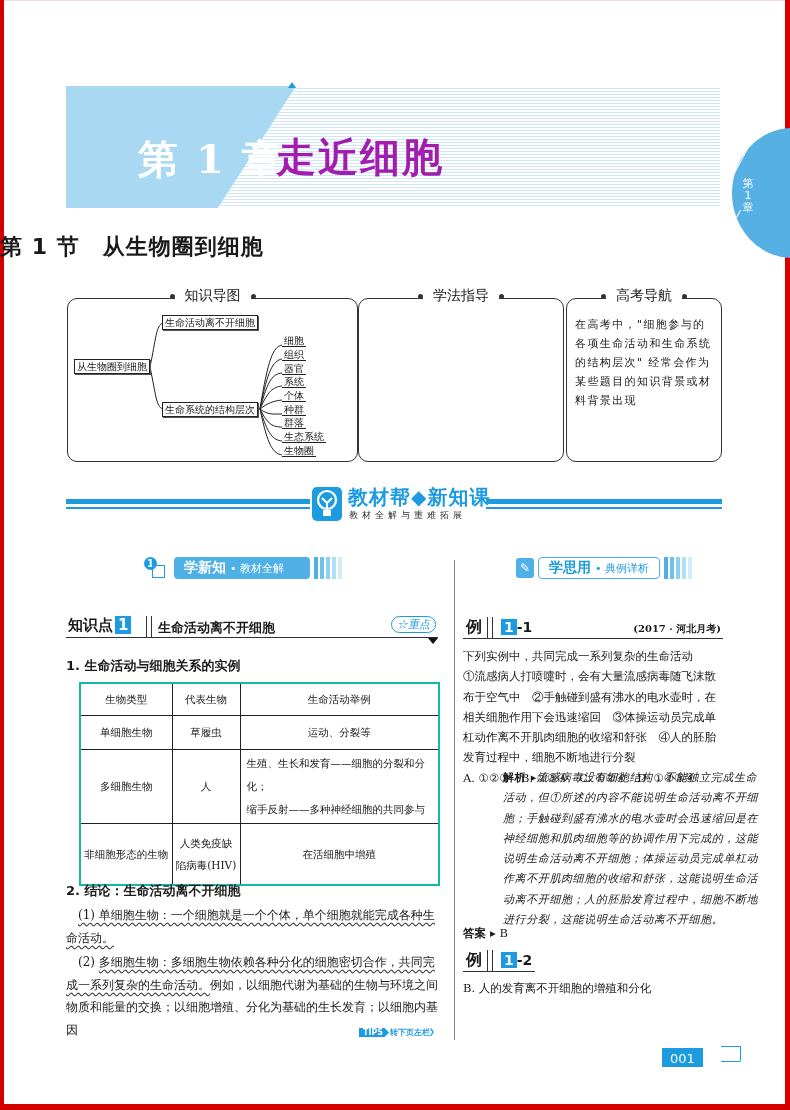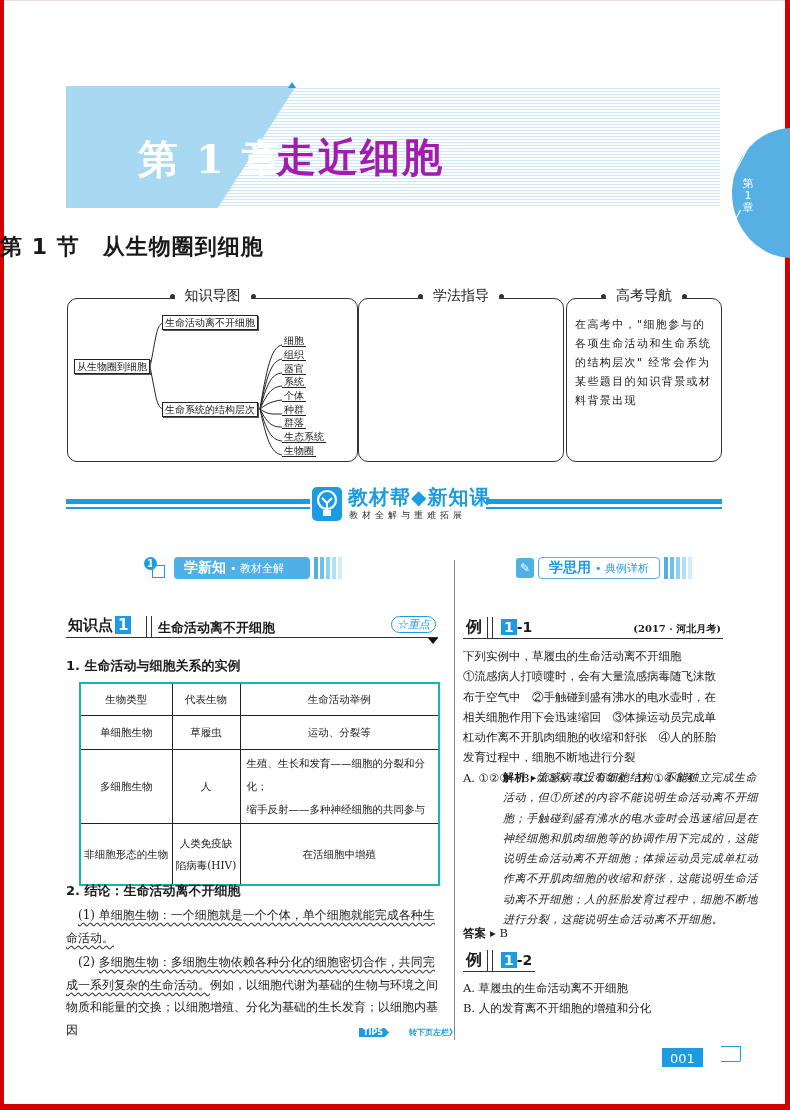--- a/index.html
+++ b/index.html
@@ -81,21 +81,21 @@
   table.cells tr.r2 td { height: 66px; }
   table.cells tr.r3 td { height: 62px; }
   table.cells td.left { text-align: left; padding-left: 6px; line-height: 23px; }
   table.cells { border: 2px solid #14b8a6; }
 
   .para { position: absolute; left: 66px; width: 375px; font-size: 12px; line-height: 22.5px; font-family: "DejaVu Serif", serif; }
   .ul { text-decoration: underline; text-decoration-style: wavy; text-decoration-color: #444; text-underline-offset: 3px; }
 
   .tips { position: absolute; left: 359px; top: 1027px; display: flex; align-items: center; font-family: "DejaVu Sans", sans-serif; font-size: 8px; }
   .tips .tag { background: #1c9be0; color: #fff; padding: 0 6px 0 4px; font-weight: bold; clip-path: polygon(0 0, 85% 0, 100% 50%, 85% 100%, 0 100%); }
-  .tips .txt { color: #1c9be0; margin-left: 20px; font-weight: bold; }
+  .tips .txt { color: #1c9be0; margin-left: 1px; font-weight: bold; }
 
   
   .ex-header { position: absolute; left: 463px; height: 22px; border-bottom: 1.5px solid #333; }
   .ex-label { position: absolute; left: 3px; top: 0; font-size: 16px; font-weight: bold; font-family: "DejaVu Sans", sans-serif; }
   .ex-sep { position: absolute; left: 24px; top: 0; width: 6px; height: 22px; border-left: 1px solid #333; border-right: 1px solid #333; }
   .ex-num { position: absolute; left: 38px; top: 2px; font-size: 14px; font-weight: bold; font-family: "DejaVu Sans", sans-serif; }
   .ex-num .n { background: #1c9be0; color: #fff; padding: 0 3px; }
   .ex-src { position: absolute; right: 2px; top: 5px; font-size: 10px; font-weight: bold; }
 
   .rtext { position: absolute; left: 463px; width: 262px; font-size: 11.5px; line-height: 20.3px; font-family: "DejaVu Serif", serif; }
@@ -278,41 +278,40 @@
 </div>
 
 <div class="ex-header" style="top:617px;width:260px;">
   <div class="ex-label">例</div>
   <div class="ex-sep"></div>
   <div class="ex-num"><span class="n">1</span><span>-1</span></div>
   <div class="ex-src">(2017 · 河北月考)</div>
 </div>
 
 <div class="rtext" style="top:646px;">
-  <div>下列实例中，草履虫的生命活动离不开细胞</div>
+  <div>下列实例中，共同完成一系列复杂的生命活动</div>
   <div>①流感病人打喷嚏时，会有大量流感病毒随飞沫散布于空气中　②手触碰到盛有沸水的电水壶时，在相关细胞作用下会迅速缩回　③体操运动员完成单杠动作离不开肌肉细胞的收缩和舒张　④人的胚胎发育过程中，细胞不断地进行分裂</div>
   <div>A. ①②③　B. ②③④　C. ①②④　D. ①②③④</div>
 </div>
 
 <div class="analysis" style="top:768px;margin-left:40px;">
   <span class="bold-label">解析 ▸</span><span>流感病毒没有细胞结构，不能独立完成生命活动，但①所述的内容不能说明生命活动离不开细胞；手触碰到盛有沸水的电水壶时会迅速缩回是在神经细胞和肌肉细胞等的协调作用下完成的，这能说明生命活动离不开细胞；体操运动员完成单杠动作离不开肌肉细胞的收缩和舒张，这能说明生命活动离不开细胞；人的胚胎发育过程中，细胞不断地进行分裂，这能说明生命活动离不开细胞。</span>
 </div>
 
 <div class="rtext" style="top:923px;">
   <span class="bold-label">答案 ▸</span>
   <span>B</span>
 </div>
 
 <div class="ex-header" style="top:950px;width:72px;">
   <div class="ex-label">例</div>
   <div class="ex-sep"></div>
   <div class="ex-num"><span class="n">1</span><span>-2</span></div>
 </div>
 
 <div class="rtext" style="top:978px;">
-  <div>A. 草履虫的生命活动离不开细胞</div>
   <div>B. 人的发育离不开细胞的增殖和分化</div>
 </div>
 
 <div class="page-no">
   <span class="num">001</span>
   <span class="plug"></span>
 </div>
 
 </body></html>

